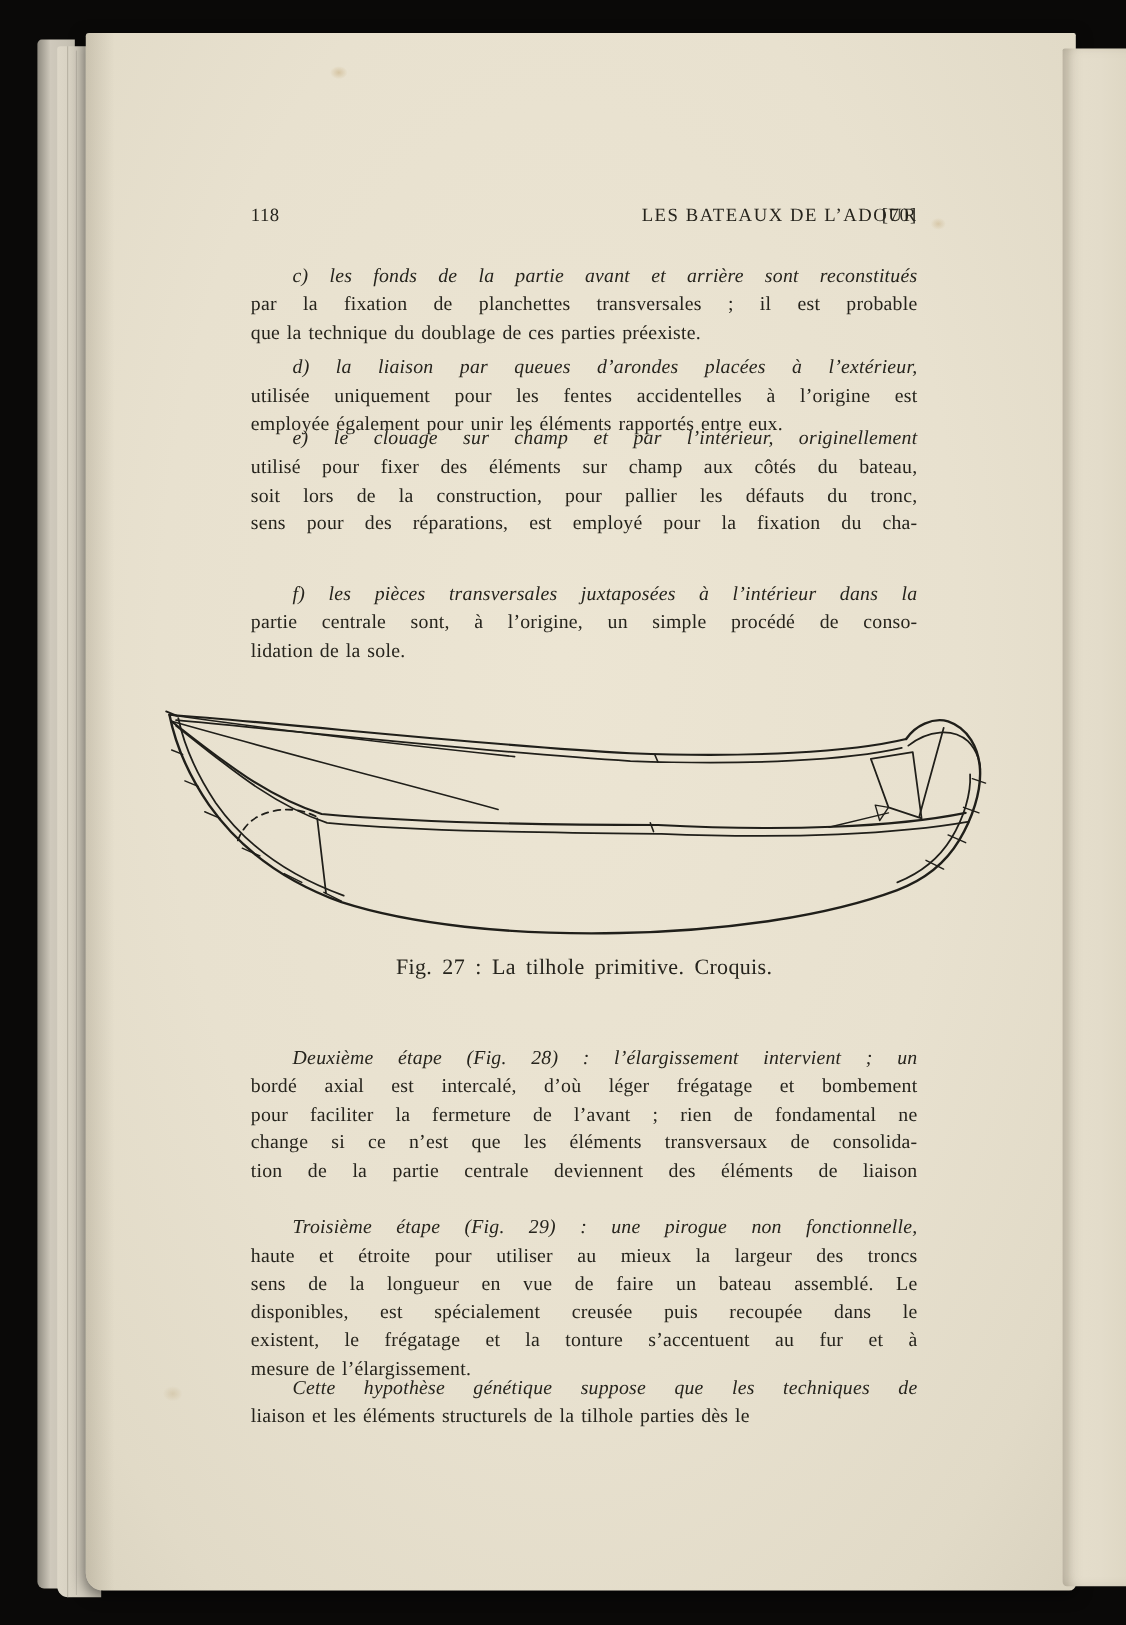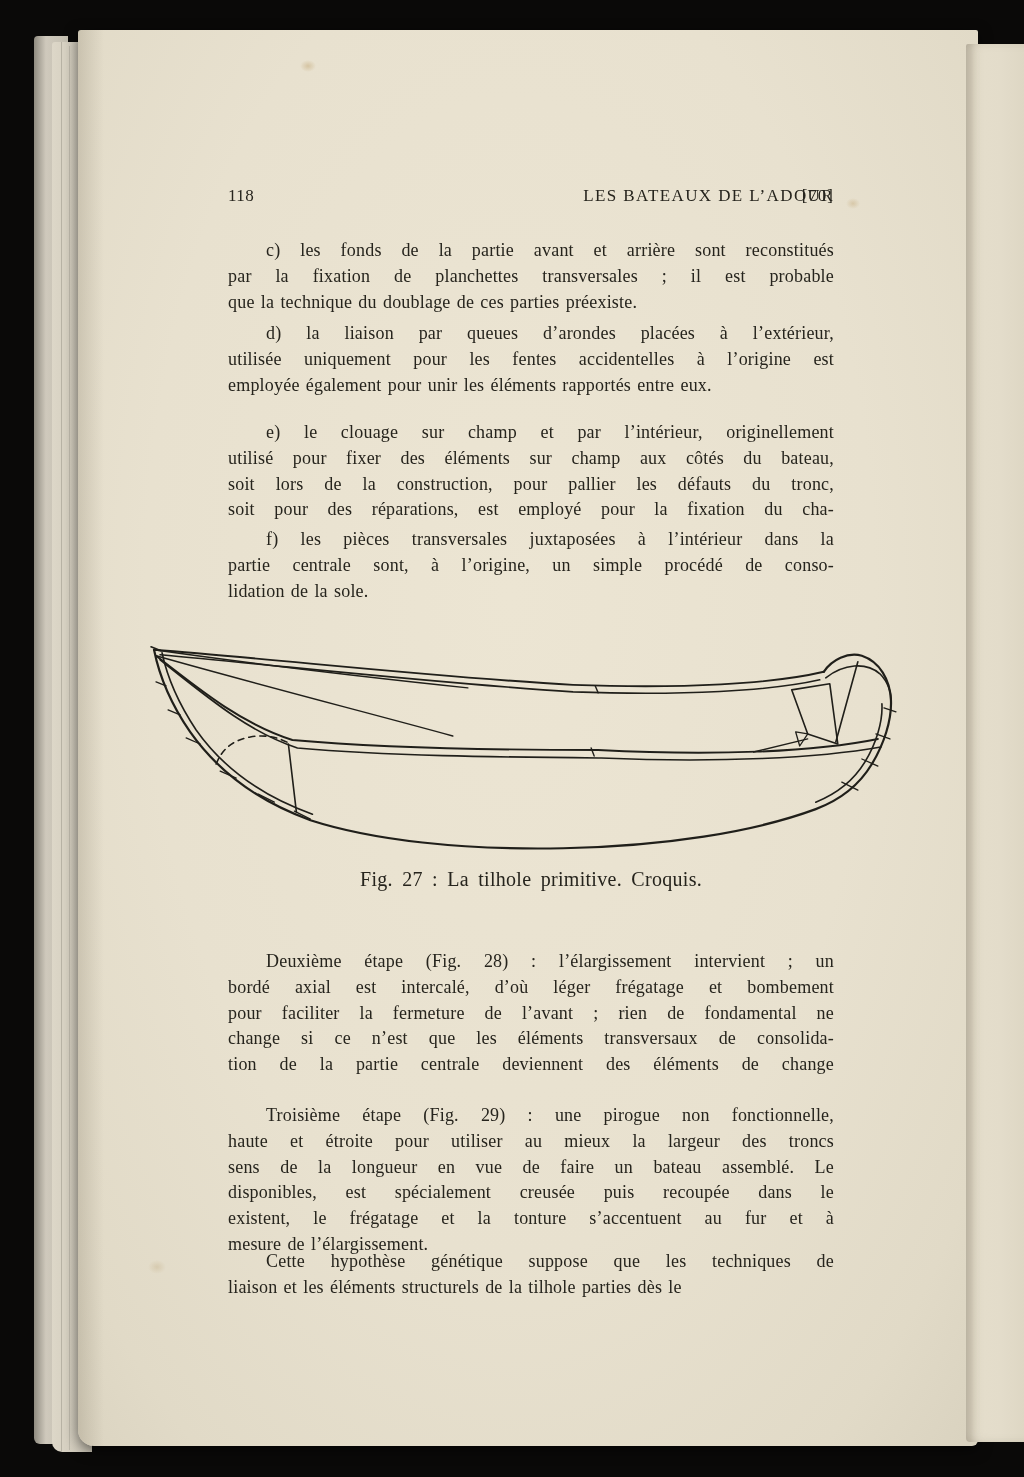--- a/index.html
+++ b/index.html
@@ -58,23 +58,23 @@
     font-size:17px;letter-spacing:.4px;
   }
   .running-head .pageno{position:absolute;left:0;top:0;}
   .running-head .title{position:absolute;left:0;right:0;text-align:right;letter-spacing:1.4px;}
   .running-head .marker{position:absolute;right:0;top:0;letter-spacing:1px;}
   .para{
     position:absolute;left:150px;width:606px;
     font-size:18px;line-height:25.8px;letter-spacing:.2px;word-spacing:1.5px;
   }
   .ln{text-align:justify;text-align-last:justify;white-space:normal;}
-  .ln-first{text-indent:38px;}
+  .ln-first{text-indent:38px;font-style:italic;}
   .ln-last{text-align:justify;text-align-last:left;}
-  .p1{top:208px;} .p2{top:291px;} .p3{top:390px;} .p4{top:497px;}
+  .p1{top:208px;} .p2{top:291px;} .p3{top:356px;} .p4{top:497px;}
   .p5{top:919px;} .p6{top:1073px;} .p7{top:1219px;}
   .figure{
     position:absolute;left:64px;top:613px;width:772px;height:212px;
   }
   .figure svg{display:block;width:100%;height:100%;}
   .caption{
     position:absolute;left:150px;top:838px;width:606px;
     font-size:20px;text-align:center;word-spacing:4px;letter-spacing:.3px;
   }
 </style>
@@ -107,21 +107,21 @@
     <div class="para p2">
       <div class="ln ln-first">d) la liaison par queues d’arondes placées à l’extérieur,</div>
       <div class="ln">utilisée uniquement pour les fentes accidentelles à l’origine est</div>
       <div class="ln ln-last">employée également pour unir les éléments rapportés entre eux.</div>
     </div>
 
     <div class="para p3">
       <div class="ln ln-first">e) le clouage sur champ et par l’intérieur, originellement</div>
       <div class="ln">utilisé pour fixer des éléments sur champ aux côtés du bateau,</div>
       <div class="ln">soit lors de la construction, pour pallier les défauts du tronc,</div>
-      <div class="ln">soit pour des réparations, est employé pour la fixation du cha-</div>
+      <div class="ln">sens pour des réparations, est employé pour la fixation du cha-</div>
     </div>
 
     <div class="para p4">
       <div class="ln ln-first">f) les pièces transversales juxtaposées à l’intérieur dans la</div>
       <div class="ln">partie centrale sont, à l’origine, un simple procédé de conso-</div>
       <div class="ln ln-last">lidation de la sole.</div>
     </div>
 
     <div class="figure">
       <svg viewBox="0 0 770 210">
@@ -166,21 +166,21 @@
       </svg>
     </div>
 
     <div class="caption">Fig. 27 : La tilhole primitive. Croquis.</div>
 
     <div class="para p5">
       <div class="ln ln-first">Deuxième étape (Fig. 28) : l’élargissement intervient ; un</div>
       <div class="ln">bordé axial est intercalé, d’où léger frégatage et bombement</div>
       <div class="ln">pour faciliter la fermeture de l’avant ; rien de fondamental ne</div>
       <div class="ln">change si ce n’est que les éléments transversaux de consolida-</div>
-      <div class="ln">tion de la partie centrale deviennent des éléments de change</div>
+      <div class="ln">tion de la partie centrale deviennent des éléments de liaison</div>
     </div>
 
     <div class="para p6">
       <div class="ln ln-first">Troisième étape (Fig. 29) : une pirogue non fonctionnelle,</div>
       <div class="ln">haute et étroite pour utiliser au mieux la largeur des troncs</div>
       <div class="ln">sens de la longueur en vue de faire un bateau assemblé. Le</div>
       <div class="ln">disponibles, est spécialement creusée puis recoupée dans le</div>
       <div class="ln">existent, le frégatage et la tonture s’accentuent au fur et à</div>
       <div class="ln ln-last">mesure de l’élargissement.</div>
     </div>

